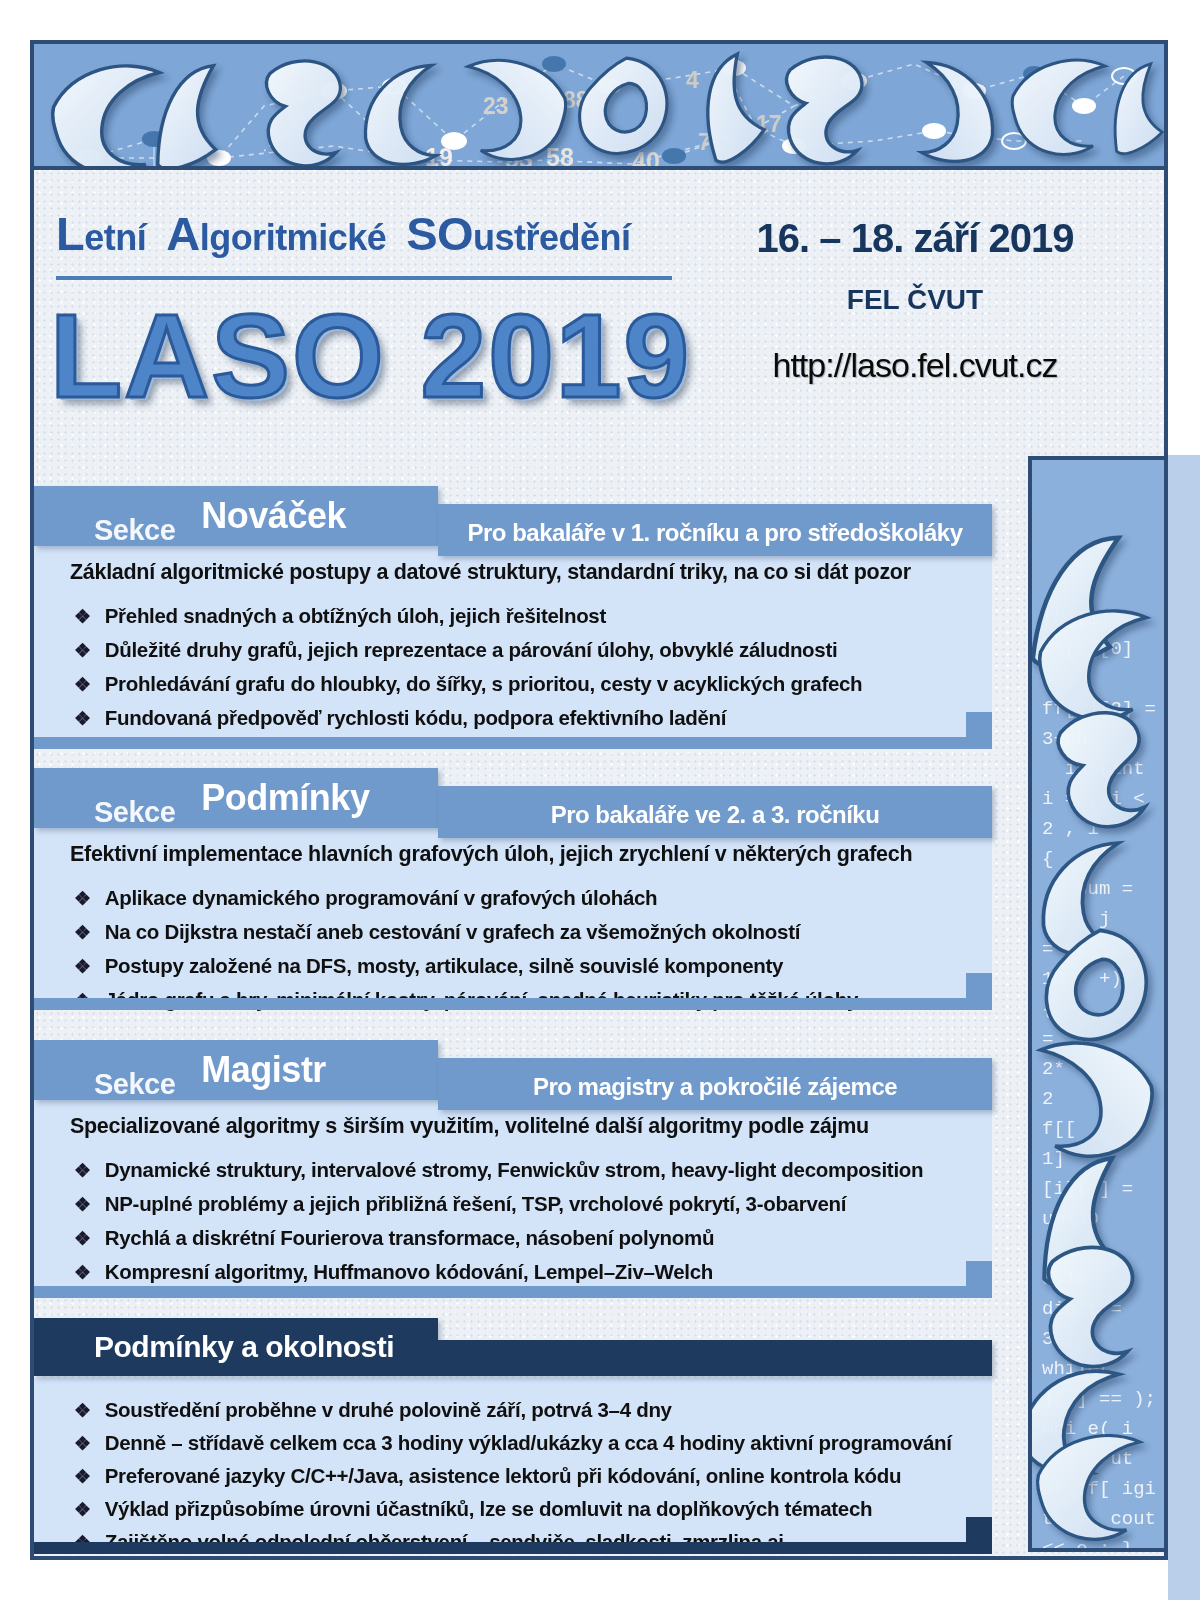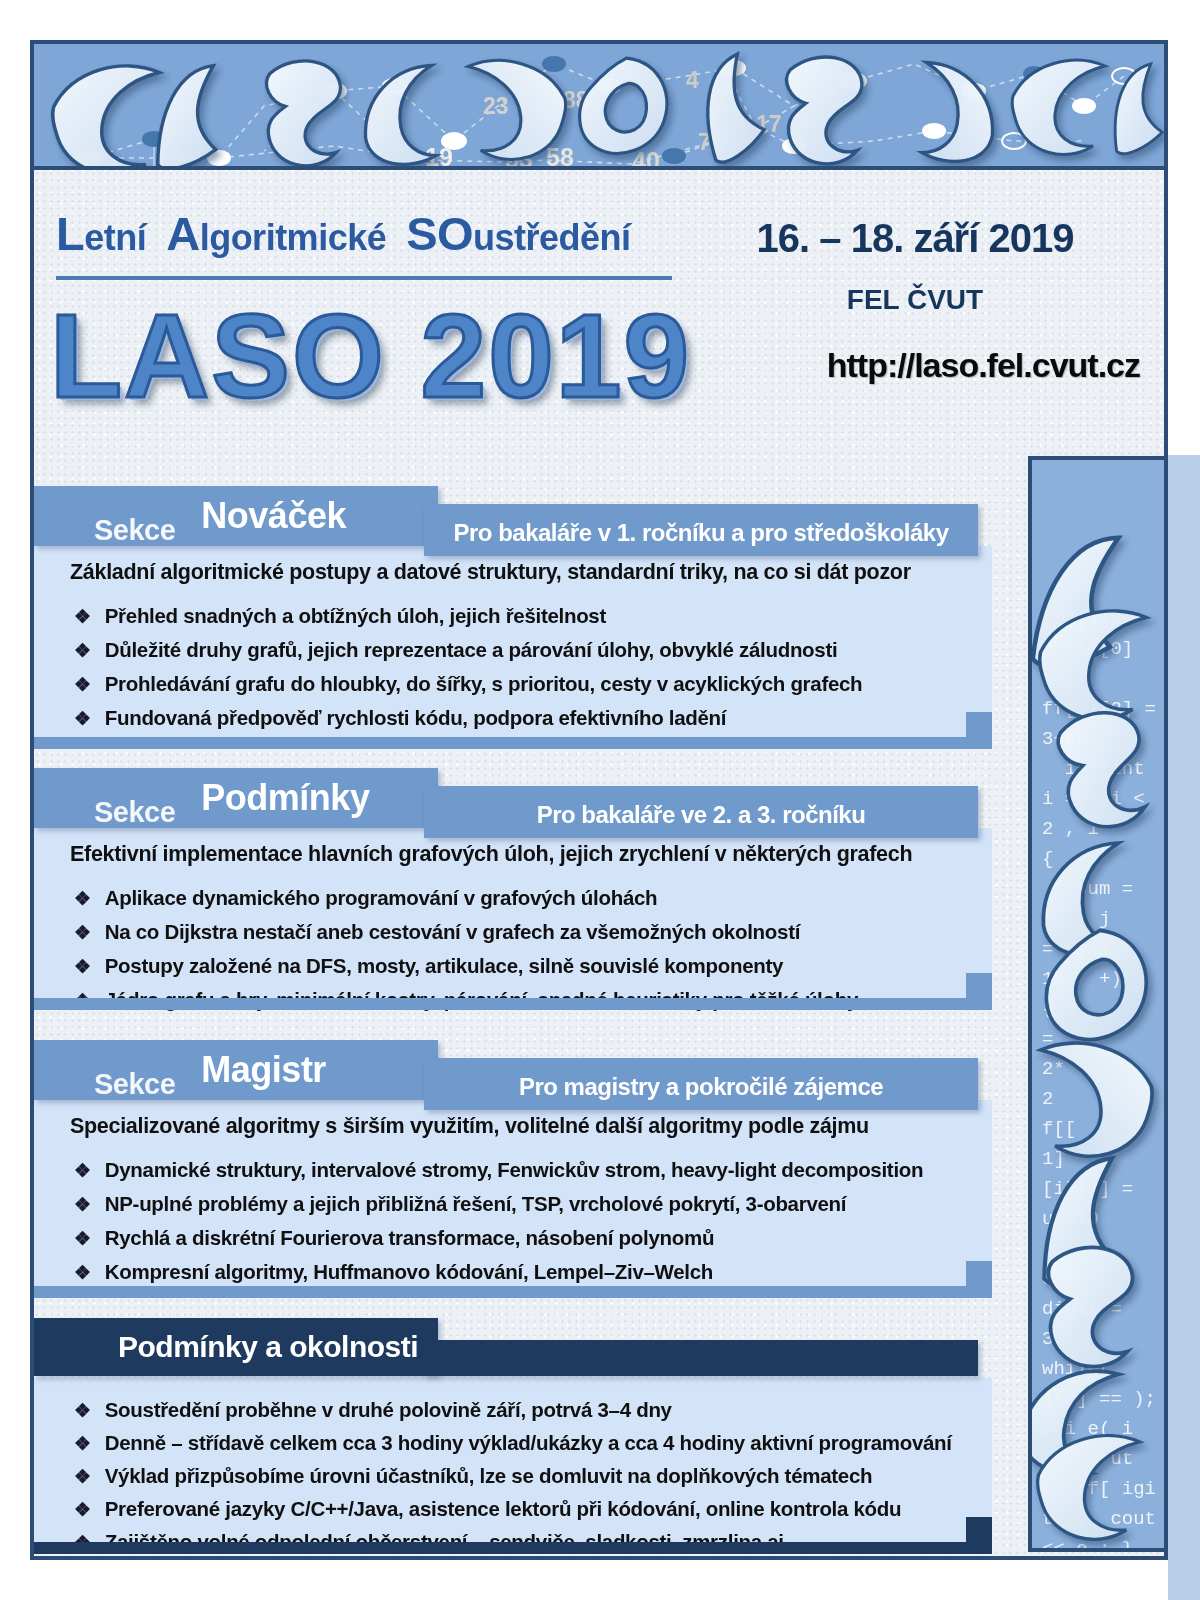--- a/index.html
+++ b/index.html
@@ -23,38 +23,38 @@
   .title-line .small{font-size:36px;}
   .underline{position:absolute;left:56px;top:276px;width:616px;height:4px;background:#4a7db8;}
   .logo{position:absolute;left:50px;top:292px;font-size:118px;font-weight:bold;line-height:1.1;
         color:#4e84c8;letter-spacing:2px;
         -webkit-text-stroke:3px #2a5a99;
         text-shadow:3px 3px 0 #9db9dc,6px 7px 7px rgba(30,50,80,.45);}
   .hdate{position:absolute;left:690px;top:216px;width:450px;text-align:center;
          font-size:40px;font-weight:bold;color:#17365d;letter-spacing:-1px;white-space:nowrap;}
   .horg{position:absolute;left:690px;top:284px;width:450px;text-align:center;
         font-size:28px;font-weight:bold;color:#17365d;}
-  .hurl{position:absolute;left:690px;top:346px;width:450px;text-align:right;
-        font-size:34px;font-weight:bold;color:#0a0a0a;letter-spacing:-1px;
+  .hurl{position:absolute;left:690px;top:346px;width:450px;text-align:center;
+        font-size:34px;font-weight:normal;color:#0a0a0a;letter-spacing:-1px;
         text-shadow:1px 1px 1px rgba(0,0,0,.25);}
   
   .section{position:absolute;left:34px;width:958px;}
   .sec-head{position:absolute;left:0;top:0;width:404px;height:60px;background:#7099cc;
             box-shadow:3px 3px 5px rgba(70,95,130,.35);display:flex;align-items:center;z-index:3;}
   .sec-head .lbl{color:#f4f7fb;font-size:29px;font-weight:bold;margin-left:60px;letter-spacing:-0.5px;margin-top:28px;}
   .sec-head .nm{color:#ffffff;font-size:36px;font-weight:bold;margin-left:26px;letter-spacing:-0.5px;}
-  .sec-sub{position:absolute;left:390px;top:18px;width:554px;height:52px;background:#7099cc;
+  .sec-sub{position:absolute;left:404px;top:18px;width:554px;height:52px;background:#7099cc;
            box-shadow:3px 3px 5px rgba(70,95,130,.35);display:flex;align-items:center;justify-content:center;z-index:3;}
   .sec-sub span{color:#ffffff;font-size:24px;font-weight:bold;letter-spacing:-0.5px;padding-top:6px;}
   .panel{position:absolute;left:0;top:60px;width:958px;background:#d3e3f8;z-index:2;}
   .strip{position:absolute;left:0;top:100%;height:12px;width:932px;background:#7099cc;}
   .blk{position:absolute;right:0;top:calc(100% - 25px);width:26px;height:37px;background:#7099cc;}
   .dark .sec-head,.dark .sec-sub,.dark .strip,.dark .blk{background:#1e3a5f;}
   .dark .sec-head{width:404px;height:58px;}
-  .dark .sec-head .nm{font-size:30px;margin-left:84px;}
+  .dark .sec-head .nm{font-size:30px;margin-left:60px;}
   .dark .sec-sub{top:22px;height:36px;}
   .intro{margin:0;padding:14px 20px 0 36px;font-size:21.5px;font-weight:bold;color:#101010;letter-spacing:-0.3px;}
   .bullets{list-style:none;margin:14px 0 0 0;padding:0 24px 0 40px;}
   .bullets li{font-size:20.5px;font-weight:bold;color:#101010;line-height:33px;letter-spacing:-0.3px;white-space:nowrap;}
   .bullets .b{color:#1a1a2e;margin-right:14px;font-size:19px;}
   .dark .bullets{margin-top:16px;}
   .dark .bullets li{line-height:32px;}
   
   .sidebar{position:absolute;left:1028px;top:456px;width:140px;height:1096px;box-sizing:border-box;
            border:4px solid #2e4d76;background:#8cb0dc;overflow:hidden;}
@@ -235,23 +235,23 @@
       <span class="nm">Podmínky a okolnosti</span>
     </div>
     <div class="sec-sub"></div>
     <div class="panel" style="height:164px;">
       <ul class="bullets">
 
           <li><span class="b">❖</span><span>Soustředění proběhne v druhé polovině září, potrvá  3–4  dny</span></li>
 
           <li><span class="b">❖</span><span>Denně – střídavě celkem cca 3 hodiny výklad/ukázky  a cca 4 hodiny aktivní programování</span></li>
 
+          <li><span class="b">❖</span><span>Preferované jazyky C/C++/Java,  asistence lektorů při kódování, online kontrola kódu</span></li>
+
           <li><span class="b">❖</span><span>Výklad přizpůsobíme úrovni účastníků,  lze se domluvit na  doplňkových tématech</span></li>
-
-          <li><span class="b">❖</span><span>Preferované jazyky C/C++/Java,  asistence lektorů při kódování, online kontrola kódu</span></li>
 
           <li><span class="b">❖</span><span>Zajištěno  volné odpolední občerstvení – sendviče, sladkosti, zmrzlina aj.</span></li>
         </ul>
       <div class="strip"></div>
       <div class="blk"></div>
     </div>
   </div>
 
   <aside class="sidebar">
     <div class="code">

